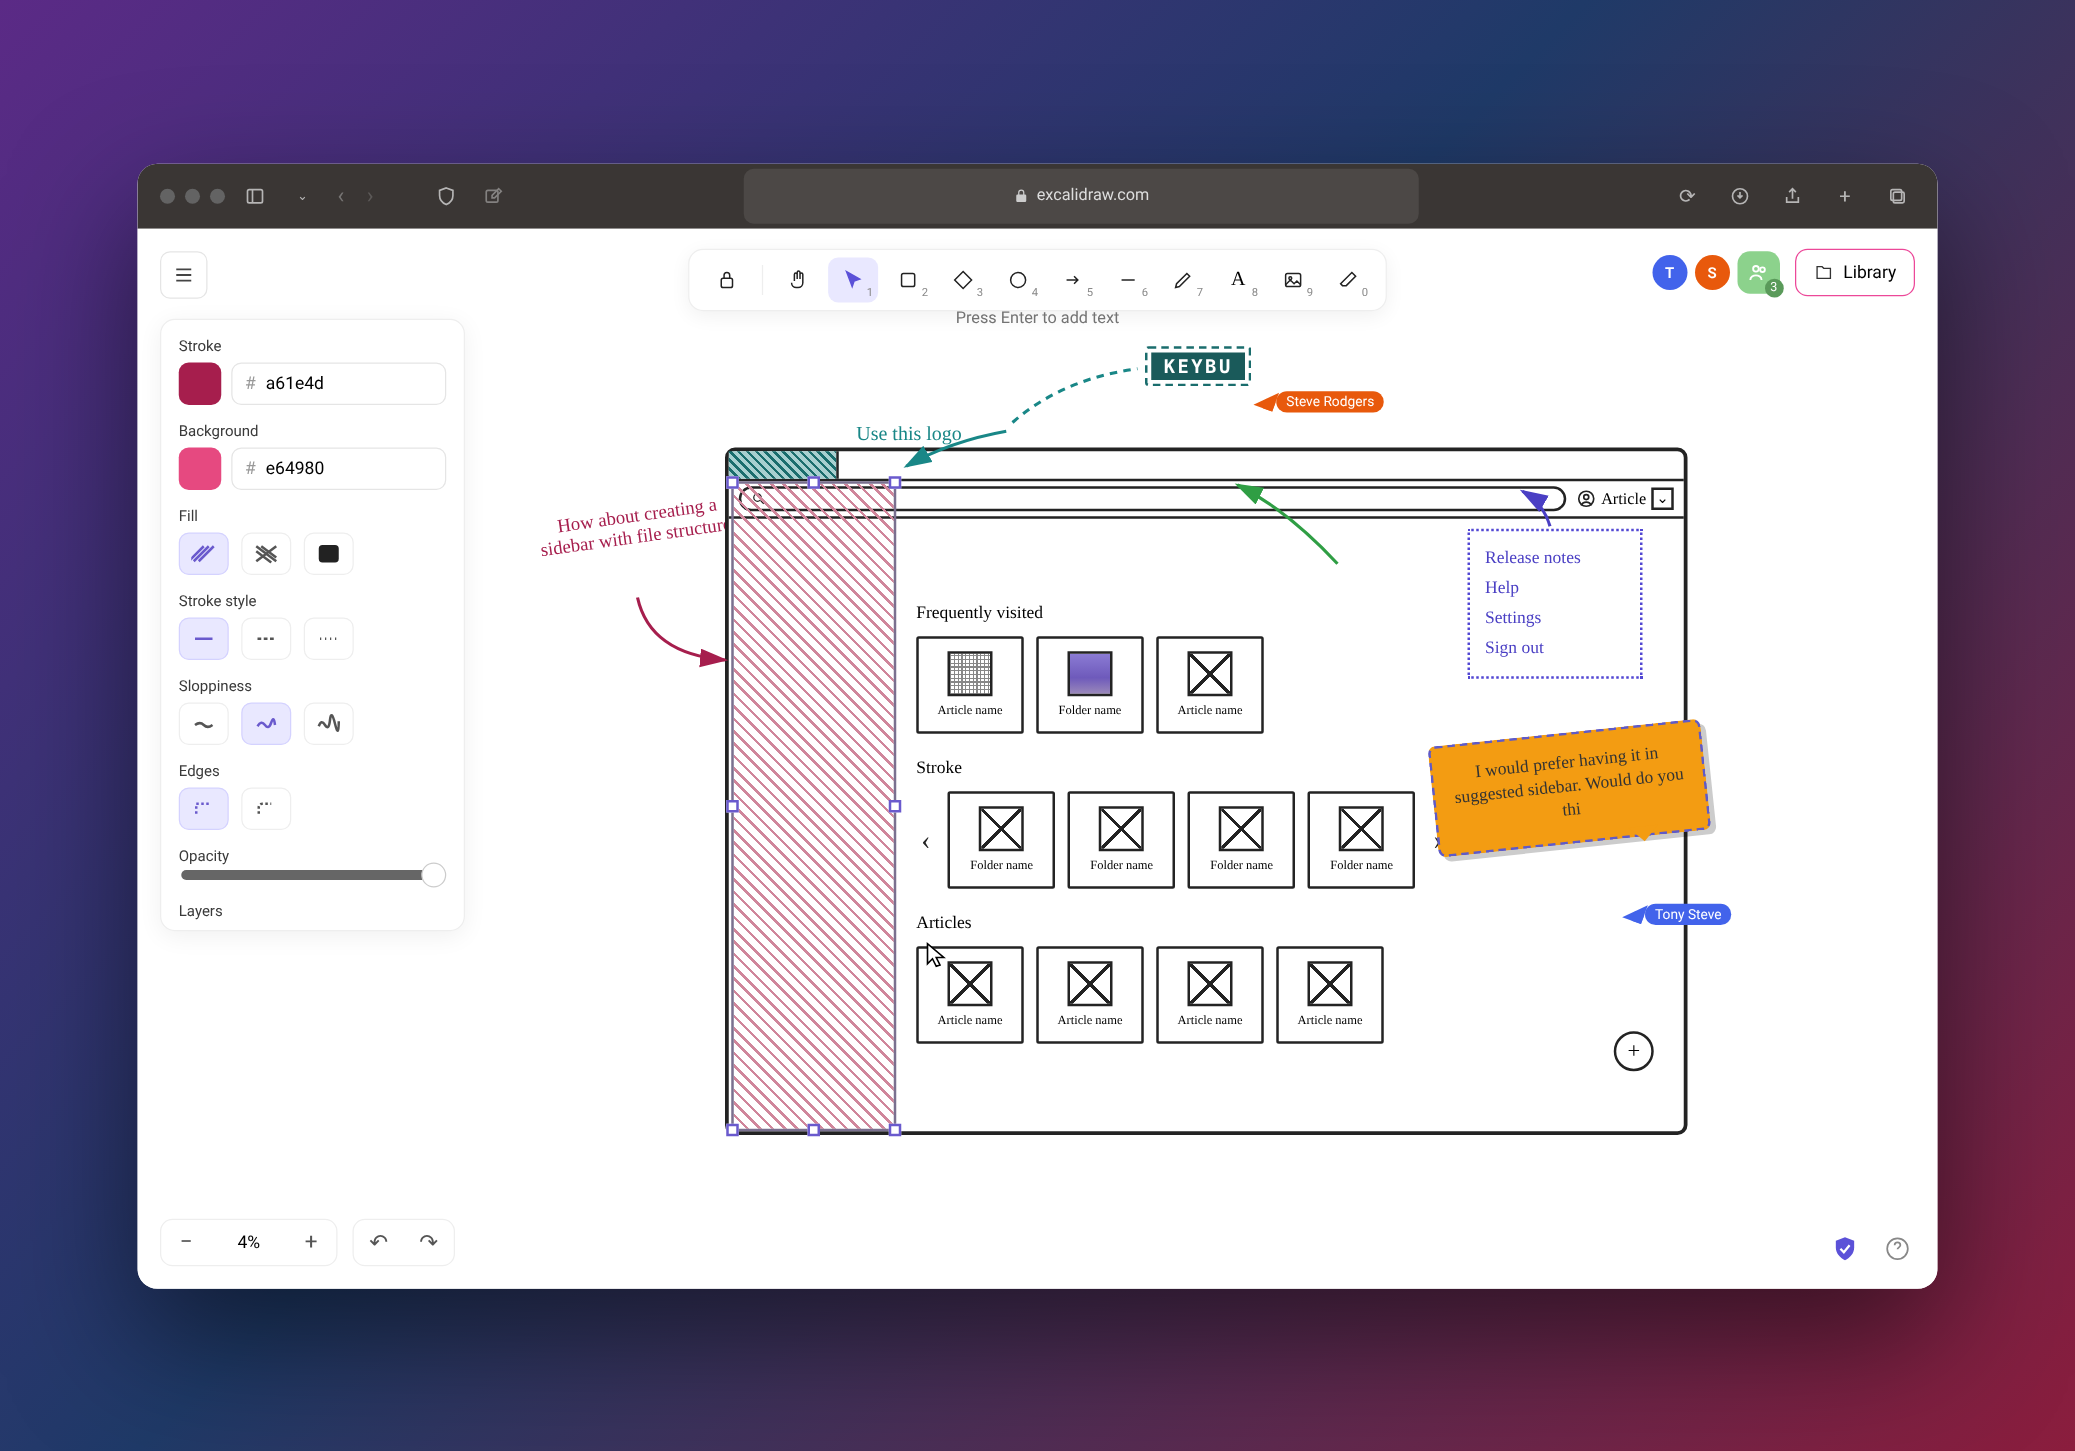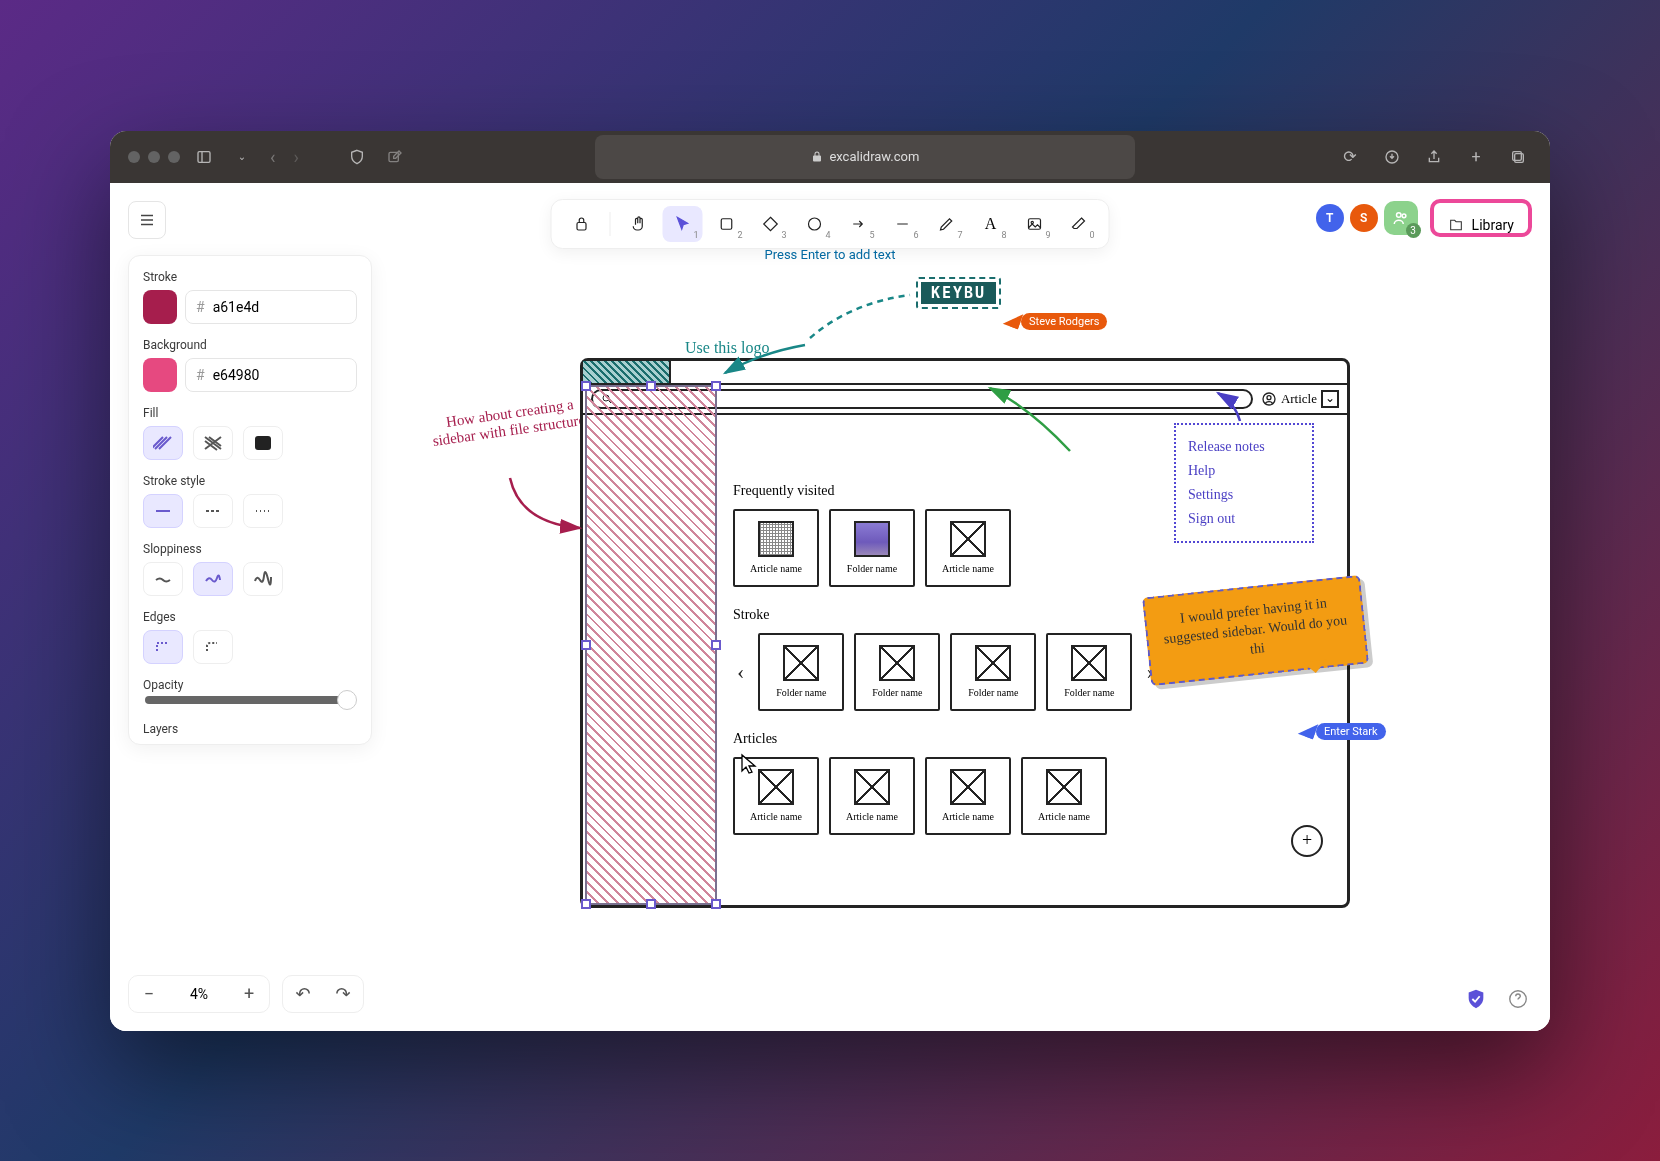--- a/index.html
+++ b/index.html
@@ -48,21 +48,21 @@
 .tbtn.sel{background:#e9e8ff;}
 .tbtn .num{position:absolute;bottom:2px;right:4px;font-size:9px;color:#888;}
 .tbtn svg{width:18px;height:18px;stroke:#222;fill:none;stroke-width:1.6;}
 .tsep{width:1px;height:24px;background:#eee;margin:0 4px;}
 
 .top-right{position:absolute;top:16px;right:18px;display:flex;gap:12px;align-items:center;}
 .avatars{display:flex;gap:6px;align-items:center;}
 .av{width:28px;height:28px;border-radius:50%;display:flex;align-items:center;justify-content:center;color:#fff;font-size:12px;font-weight:600;}
 .collab{background:#8cd28c;width:34px;height:34px;border-radius:10px;position:relative;display:flex;align-items:center;justify-content:center;}
 .collab .badge{position:absolute;bottom:-3px;right:-3px;background:#5a9a5a;color:#fff;font-size:10px;border-radius:50%;width:15px;height:15px;display:flex;align-items:center;justify-content:center;}
-.lib-btn{border:4px solid #ec4899;border-radius:10px;height:38px;padding:0 14px;display:flex;align-items:flex-end;gap:8px;background:#fff;}
+.lib-btn{border:1px solid #ec4899;border-radius:10px;height:38px;padding:0 14px;display:flex;align-items:center;gap:8px;background:#fff;}
 .lib-btn svg{width:16px;height:16px;stroke:#333;fill:none;stroke-width:1.6;}
 
 
 .panel{
   position:absolute; top:72px; left:18px; width:244px;
   background:#fff; border:1px solid #eee; border-radius:12px;
   box-shadow:0 4px 20px rgba(0,0,0,0.06);
   padding:14px 14px 8px;
   display:flex; flex-direction:column; gap:14px;
   max-height:690px; overflow:hidden;
@@ -84,21 +84,21 @@
 .zbox{border:1px solid #eee;border-radius:10px;height:38px;display:flex;align-items:center;background:#fff;}
 .zbox.btns{gap:0;}
 .zbtn{width:40px;display:flex;align-items:center;justify-content:center;font-size:18px;color:#555;}
 .zpct{width:60px;text-align:center;font-size:14px;}
 .undo-redo{display:flex;}
 .br-icons{position:absolute;bottom:18px;right:18px;display:flex;gap:14px;}
 .br-icon{width:28px;height:28px;display:flex;align-items:center;justify-content:center;}
 
 
 .canvas{position:absolute;inset:0;}
-.hint{position:absolute;top:64px;left:50%;transform:translateX(-50%);font-size:13px;color:#0369a1;text-align:center;}
+.hint{position:absolute;top:64px;left:50%;transform:translateX(-50%);font-size:13px;color:#737373;text-align:center;}
 
 
 .mockwin{position:absolute;top:175px;left:470px;width:770px;height:550px;border:3px solid #232323;border-radius:8px;background:#fff;}
 .mock-tabs{height:24px;border-bottom:2px solid #232323;display:flex;}
 .mock-tab{width:88px;border-right:2px solid #232323;background:repeating-linear-gradient(45deg,#1a6d6d,#1a6d6d 2px,#a8d0d0 2px,#a8d0d0 5px);position:relative;}
 .mock-addr{height:30px;border-bottom:2px solid #232323;display:flex;align-items:center;gap:8px;padding:0 8px;}
 .mock-search{flex:1;height:20px;border:2px solid #232323;border-radius:10px;display:flex;align-items:center;padding:0 8px;}
 .mock-profile{display:flex;align-items:center;gap:4px;font-family:'Comic Sans MS',cursive;font-size:13px;}
 .chev-box{width:18px;height:18px;border:2px solid #232323;display:flex;align-items:center;justify-content:center;font-size:12px;}
 
@@ -574,21 +574,21 @@
 
       <div class="sticky"><span>I would prefer having it in suggested sidebar.
 Would do you thi</span></div>
 
       <div class="user-cursor" style="top:130px;left:895px;">
         <div class="tri" style="border-right-color:#e8590c;border-bottom-color:#e8590c;transform:rotate(20deg);"></div>
         <div class="cursor-tag" style="background:#e8590c;">Steve Rodgers</div>
       </div>
       <div class="user-cursor" style="top:540px;left:1190px;">
         <div class="tri" style="border-right-color:#4263eb;border-bottom-color:#4263eb;transform:rotate(20deg);"></div>
-        <div class="cursor-tag" style="background:#4263eb;">Enter Stark</div>
+        <div class="cursor-tag" style="background:#4263eb;">Tony Steve</div>
       </div>
 
       <div class="mouse-cursor">
         <svg width="18" height="22" viewBox="0 0 18 22">
             <path d="M2 2l0 16 4-4 3 6 3-1-3-6h6z" fill="#fff" stroke="#000" stroke-width="1.3"></path>
           </svg>
       </div>
 
       <svg class="svg-overlay" width="1440" height="848">
         <defs>

